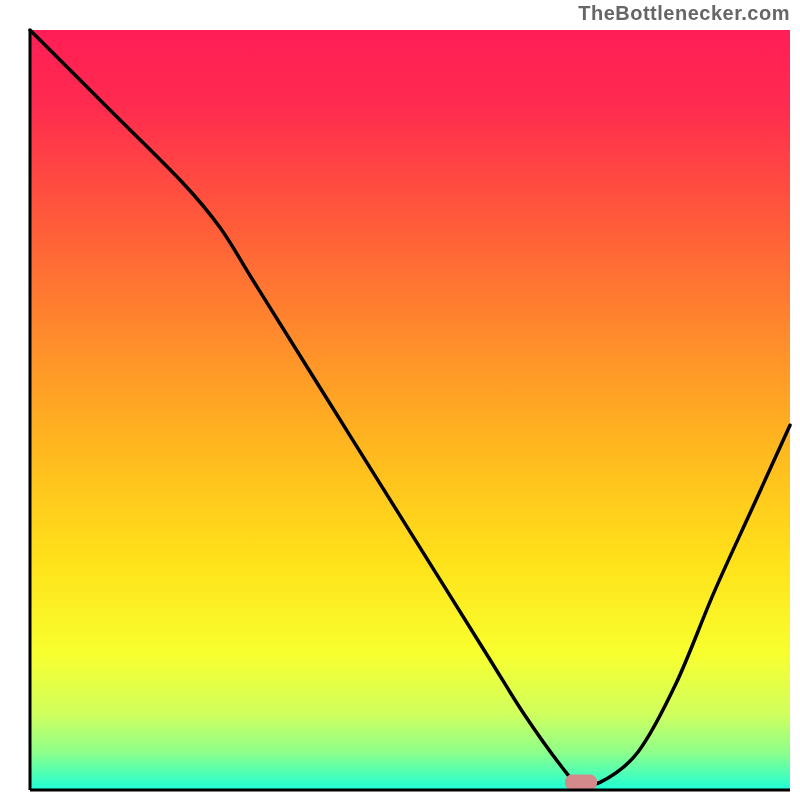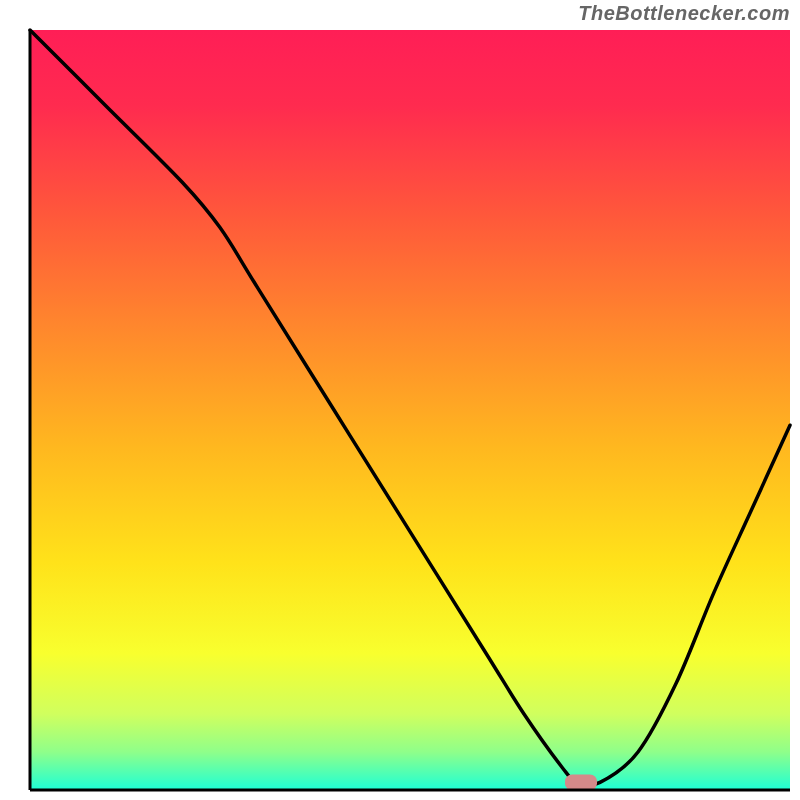--- a/index.html
+++ b/index.html
@@ -8,21 +8,20 @@
     width: 800px;
     height: 800px;
     background: #ffffff;
     font-family: Arial, Helvetica, sans-serif;
   }
   .wrap {
     width: 800px;
     height: 800px;
     position: relative;
     box-sizing: border-box;
-    font-style: italic;
   }
   .attrib {
     position: absolute;
     top: 2px;
     right: 10px;
     font-size: 20px;
     font-weight: 600;
     color: #666;
     letter-spacing: 0.5px;
   }

